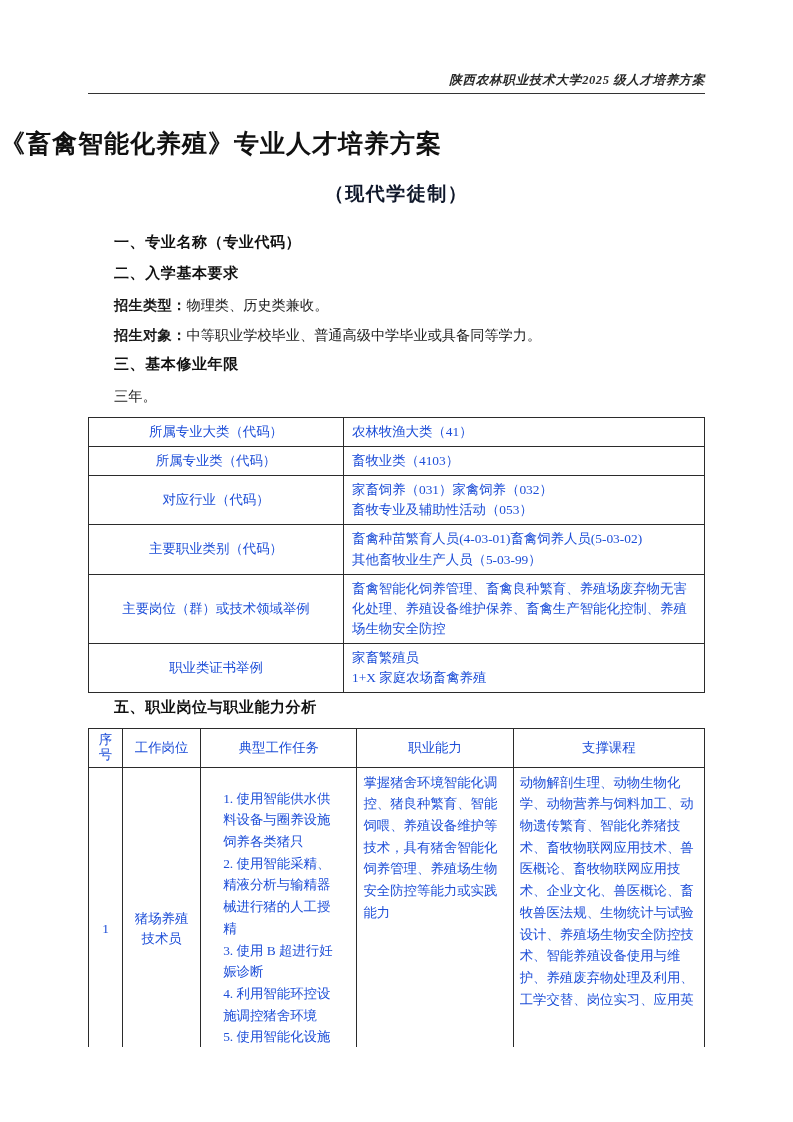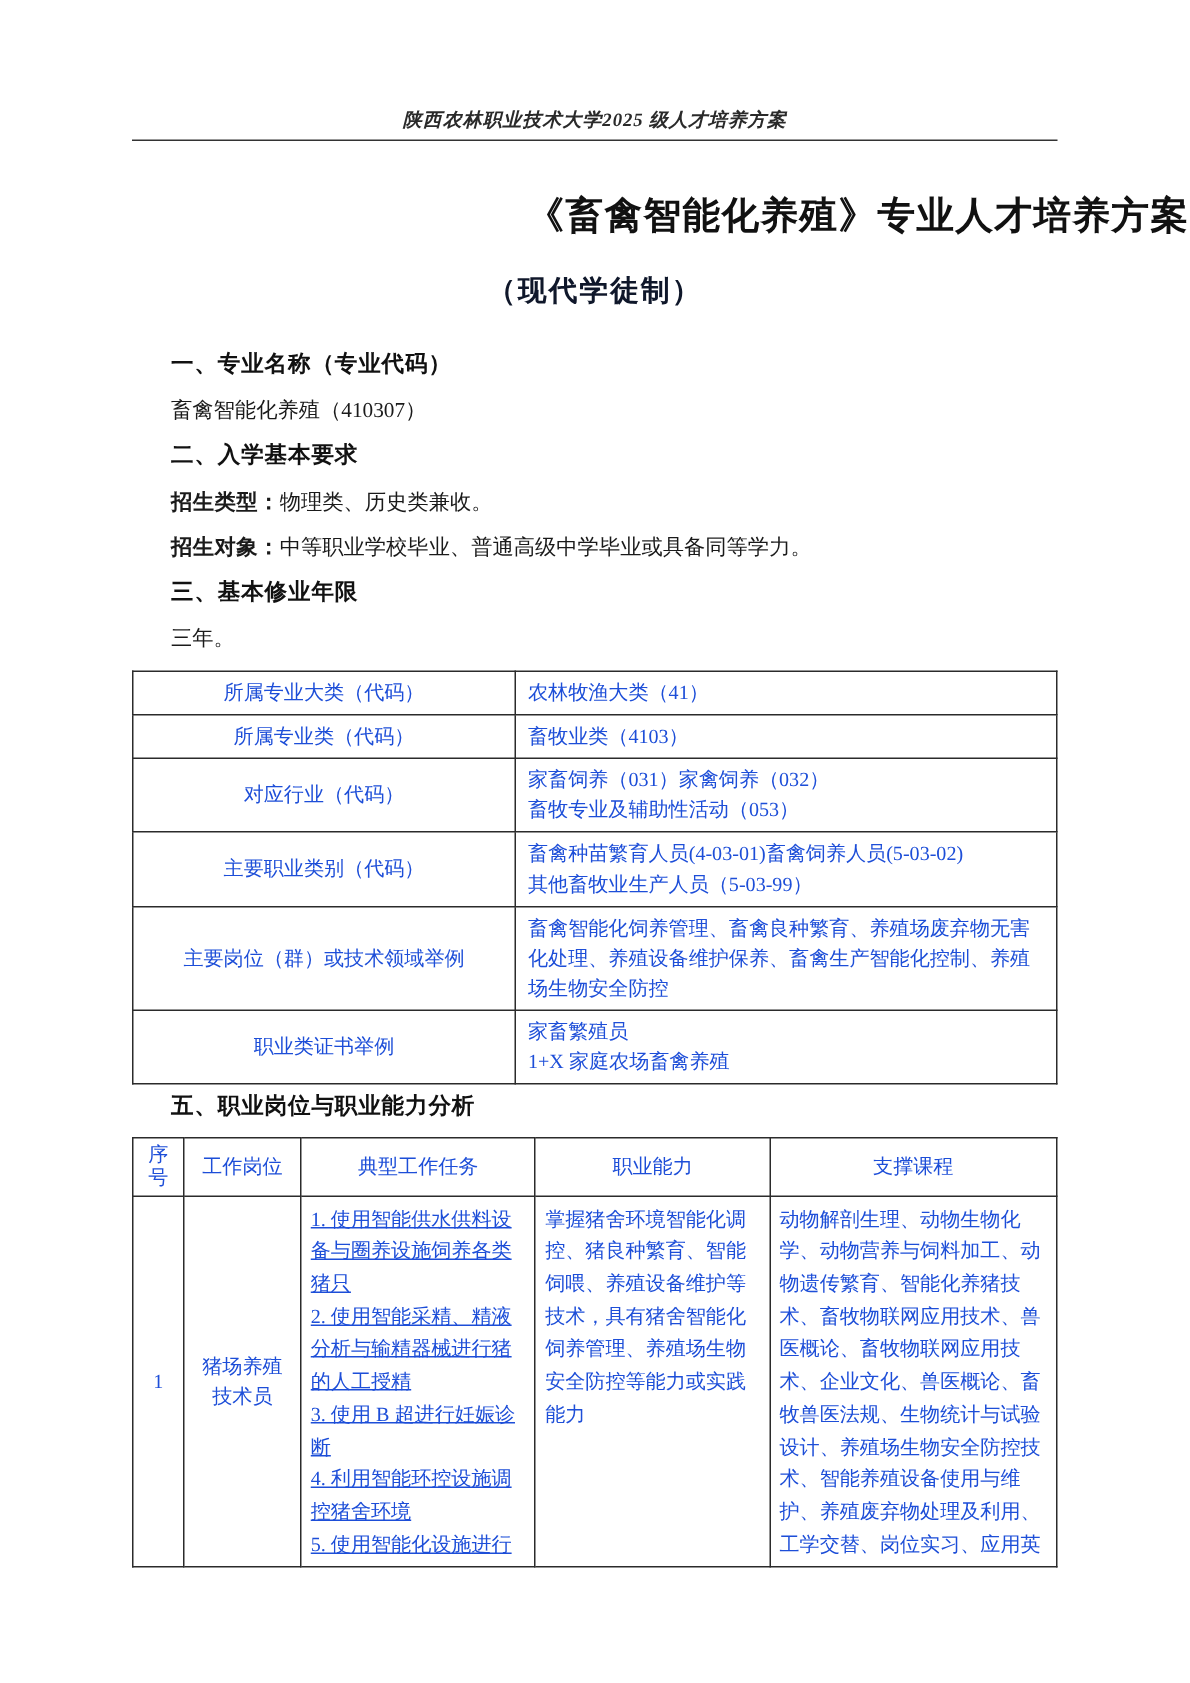--- a/index.html
+++ b/index.html
@@ -24,38 +24,38 @@
     box-sizing: border-box;
   }
 
   
   .run-head {
     position: absolute;
     left: 88px;
     top: 72px;
     width: 617px;
     display: flex;
-    justify-content: center;
+    justify-content: flex-end;
     align-items: flex-end;
     font-size: 12.5px;
     font-style: italic;
     font-weight: 600;
     letter-spacing: 0.8px;
     color: #2a2a2a;
     padding-bottom: 4px;
     border-bottom: 1.4px solid #333;
   }
   .run-head .rh-right { letter-spacing: 0.6px; }
 
   
   .doc-title {
     position: absolute;
     left: 0; top: 127px;
     width: 793px;
-    text-align: right;
+    text-align: left;
     font-size: 25px;
     font-weight: bold;
     letter-spacing: 1px;
     color: #111;
     font-family: Liberation Serif, serif;
   }
   .doc-subtitle {
     position: absolute;
     left: 0; top: 181px;
     width: 793px;
@@ -132,21 +132,21 @@
   #table-job-ability td.c-post { text-align: center; vertical-align: middle; }
   #table-job-ability .col-idx  { width: 34px; }
   #table-job-ability .col-post { width: 78px; }
   #table-job-ability .col-task { width: 156px; }
   #table-job-ability .col-abil { width: 156px; }
   #table-job-ability .col-crs  { width: 191px; }
   #table-job-ability .hdr-idx {
     line-height: 1.1;
     padding-left: 2px; padding-right: 2px;
   }
-  .tasklist { margin: 0; padding: 0; list-style: none; text-decoration: underline; }
+  .tasklist { margin: 16px; padding: 0; list-style: none; }
   .tasklist li { line-height: 1.62; }
   .celltext { line-height: 1.62; font-family: Liberation Serif, serif; }
 
   
   .page-clip {
     position: absolute;
     left: 0;
     top: 1047px;
     width: 793px;
     height: 75px;
@@ -162,21 +162,20 @@
     <span class="rh-left">陕西农林职业技术大学</span>
     <span class="rh-right">2025 级人才培养方案</span>
   </div>
 
   <div class="doc-title">《畜禽智能化养殖》专业人才培养方案</div>
   <div class="doc-subtitle">（现代学徒制）</div>
 
   <div class="content">
 
     <div class="h2">一、专业名称（专业代码）</div>
-    <p class="para">畜禽智能化养殖（410307）</p>
 
     <div class="h2">二、入学基本要求</div>
     <p class="para">
       <span class="lbl">招生类型：</span><span>物理类、历史类兼收。</span>
     </p>
     <p class="para">
       <span class="lbl">招生对象：</span><span>中等职业学校毕业、普通高级中学毕业或具备同等学力。</span>
     </p>
 
     <div class="h2">三、基本修业年限</div>

